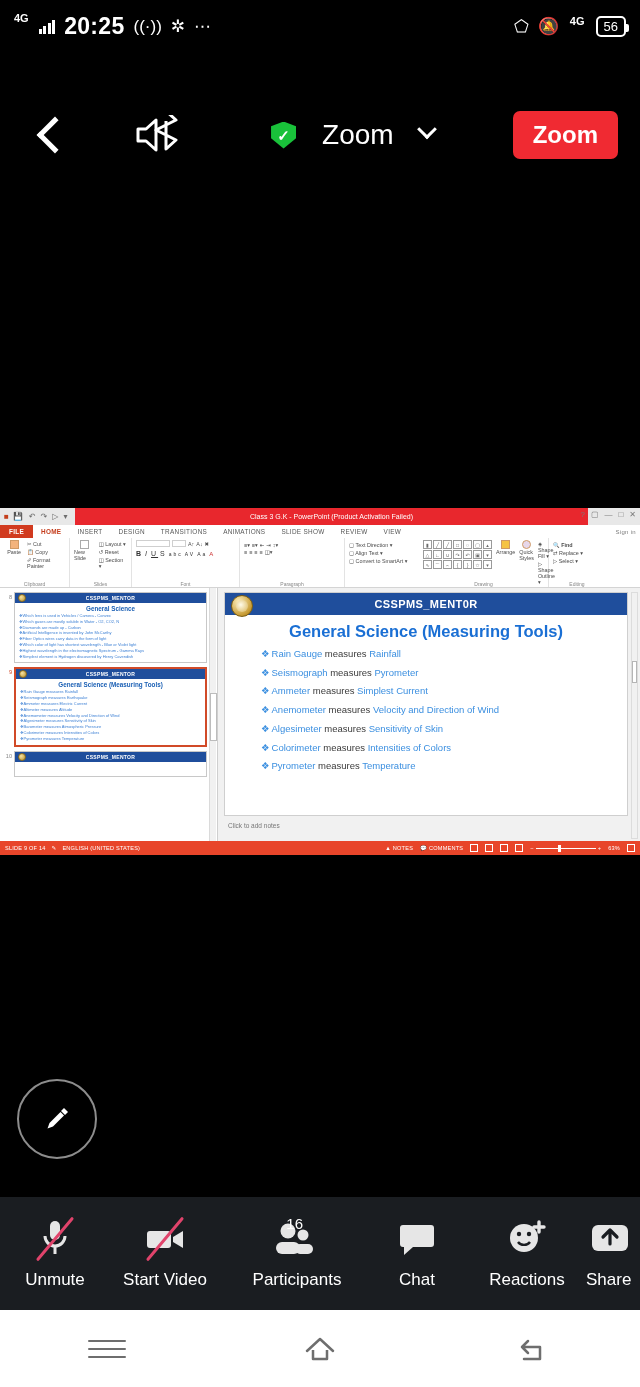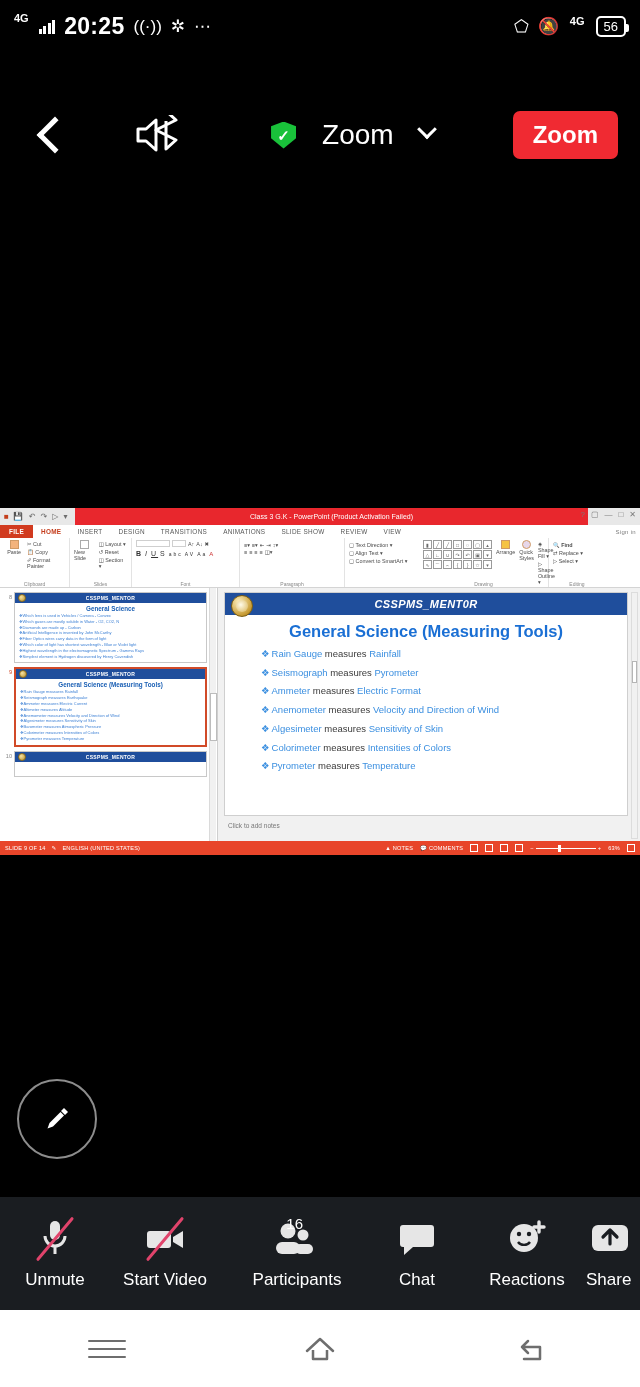--- a/index.html
+++ b/index.html
@@ -67,21 +67,21 @@
   .tbar { background:#1f4e9c; color:#fff; font-size:5px; font-weight:bold; text-align:center; padding:2px 0; letter-spacing:.3px; position:relative; }
   .tbar .tlogo { position:absolute; left:3px; top:1px; width:8px; height:8px; border-radius:50%; background:radial-gradient(circle at 35% 35%, #f7e2a0, #b8912f); border:1px solid #8a6a1c; }
   .ttitle { text-align:center; color:#1a5fb4; font-weight:bold; font-size:6.3px; padding:2px 0 1px; }
   .tline { font-size:4px; color:#3b7fd4; padding:0 4px; line-height:1.45; white-space:nowrap; overflow:hidden; }
 
   .tscroll { position:absolute; right:1px; top:0; width:7px; height:100%; background:#f1f1f1; border-left:1px solid #dadada; }
   .tscroll .knob { position:absolute; top:105px; left:0; width:7px; height:48px; background:#fff; border:1px solid #bcbcbc; }
 
   .stage { flex:1; position:relative; background:#f1f1f1; padding:4px 12px 0 6px; }
   .slide { background:#fff; border:1px solid #cfcfcf; height:224px; position:relative; overflow:hidden; }
-  .sbar { background:#1f4e9c; color:#fff; text-align:center; font-weight:bold; font-size:11px; padding:5px 0; position:relative; letter-spacing:.4px;font-style:italic; }
+  .sbar { background:#1f4e9c; color:#fff; text-align:center; font-weight:bold; font-size:11px; padding:5px 0; position:relative; letter-spacing:.4px; }
   .slogo { position:absolute; left:6px; top:2px; width:22px; height:22px; border-radius:50%; background:radial-gradient(circle at 35% 30%, #fdf0c0, #c79b33 70%, #8d6a14); border:1.5px solid #7d5e12; display:flex; align-items:center; justify-content:center; }
   .slogo:after { content:""; width:12px; height:12px; border-radius:50%; background:radial-gradient(circle at 40% 40%,#fffbe9,#d8b457); }
   .stitle { text-align:center; color:#1a6fd4; font-weight:bold; font-size:16.5px; padding:7px 0 4px; }
   .sline { font-size:9.5px; color:#3b8fe0; padding:2px 0 2px 36px; line-height:1.55; }
   .sline .dia { color:#3b8fe0; margin-right:2px; }
   .sline .subj { color:#3b8fe0;text-align:center; }
   .sline .verb { color:#3b3b3b; }
   .notes { margin-top:6px; font-size:6.5px; color:#777; padding-left:4px; }
   .sscroll { position:absolute; right:2px; top:4px; width:7px; bottom:2px; background:#f1f1f1; border:1px solid #dcdcdc; }
   .sscroll .knob2 { position:absolute; top:68px; left:0; width:5px; height:22px; background:#fff; border:1px solid #b5b5b5; }
@@ -384,21 +384,21 @@
         </div>
         <div class="stitle">General Science (Measuring Tools)</div>
 
         <div class="sline">
           <span class="dia">❖</span><span class="subj">Rain Gauge</span><span class="verb"> measures </span><span class="subj">Rainfall</span>
         </div>
         <div class="sline">
           <span class="dia">❖</span><span class="subj">Seismograph</span><span class="verb"> measures </span><span class="subj">Pyrometer</span>
         </div>
         <div class="sline">
-          <span class="dia">❖</span><span class="subj">Ammeter</span><span class="verb"> measures </span><span class="subj">Electric Format</span>
+          <span class="dia">❖</span><span class="subj">Ammeter</span><span class="verb"> measures </span><span class="subj">Simplest Current</span>
         </div>
         <div class="sline">
           <span class="dia">❖</span><span class="subj">Anemometer</span><span class="verb"> measures </span><span class="subj">Velocity and Direction of Wind</span>
         </div>
         <div class="sline">
           <span class="dia">❖</span><span class="subj">Algesimeter</span><span class="verb"> measures </span><span class="subj">Sensitivity of Skin</span>
         </div>
         <div class="sline">
           <span class="dia">❖</span><span class="subj">Colorimeter</span><span class="verb"> measures </span><span class="subj">Intensities of Colors</span>
         </div>

